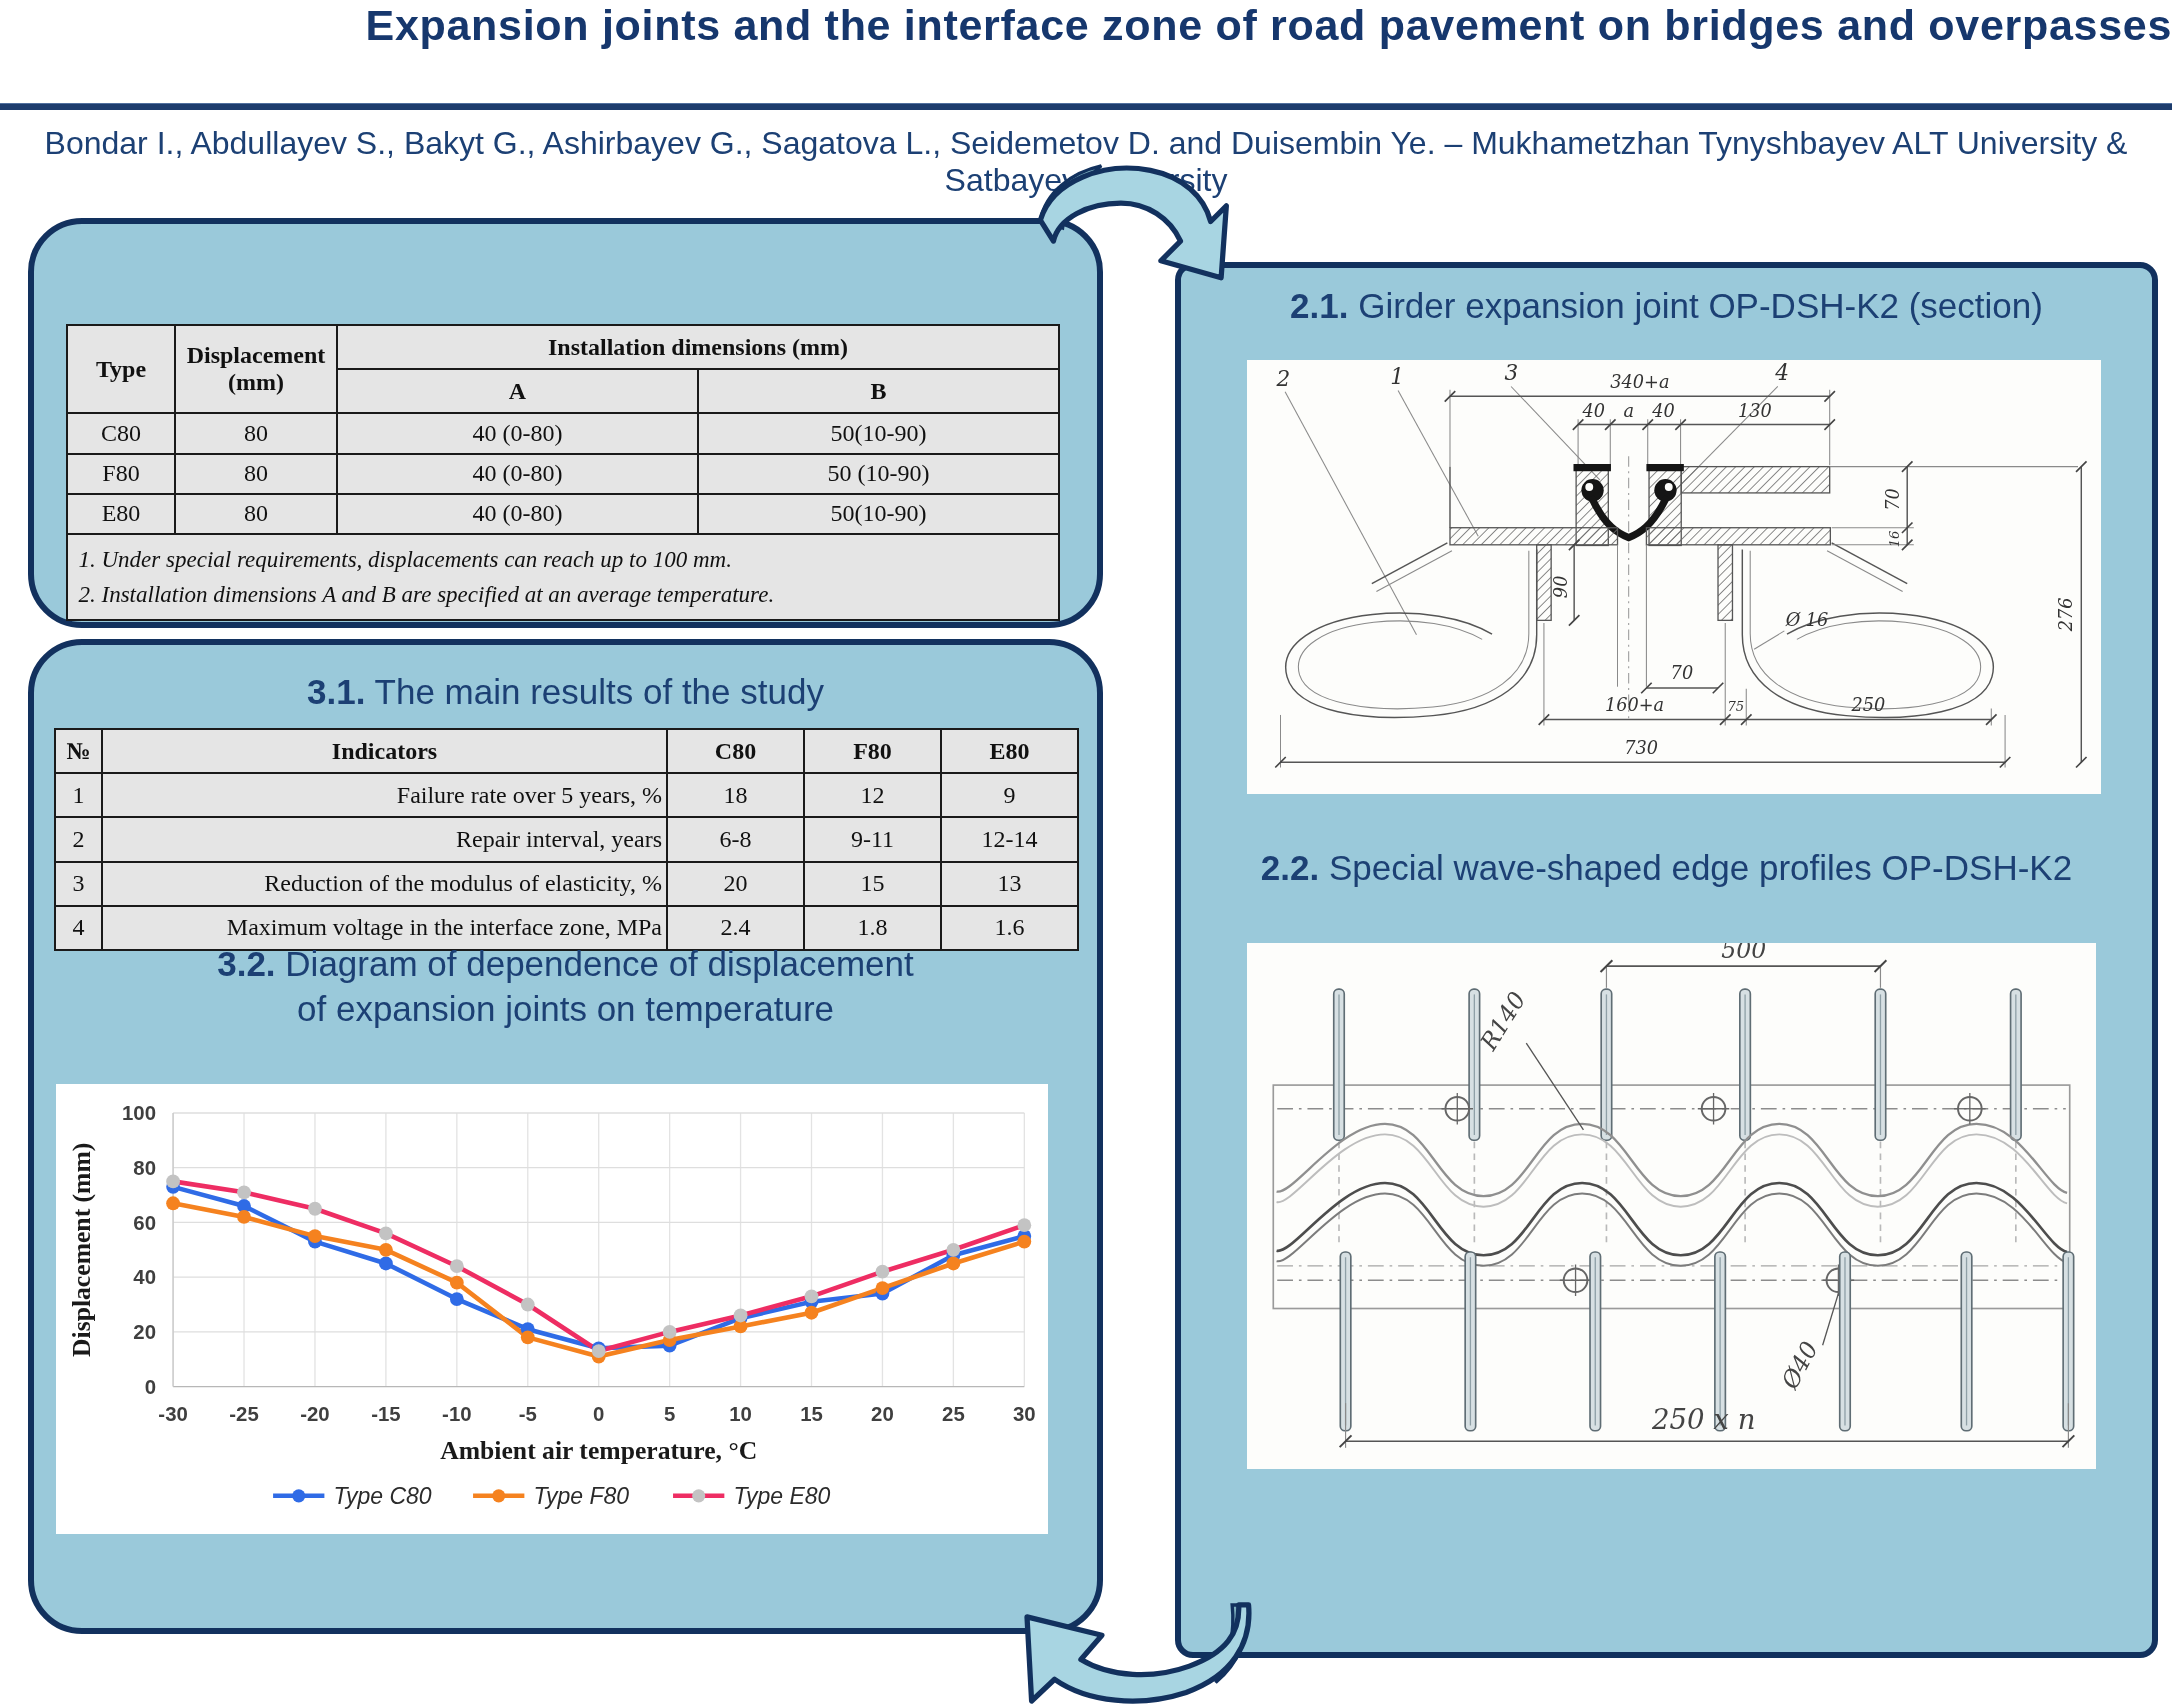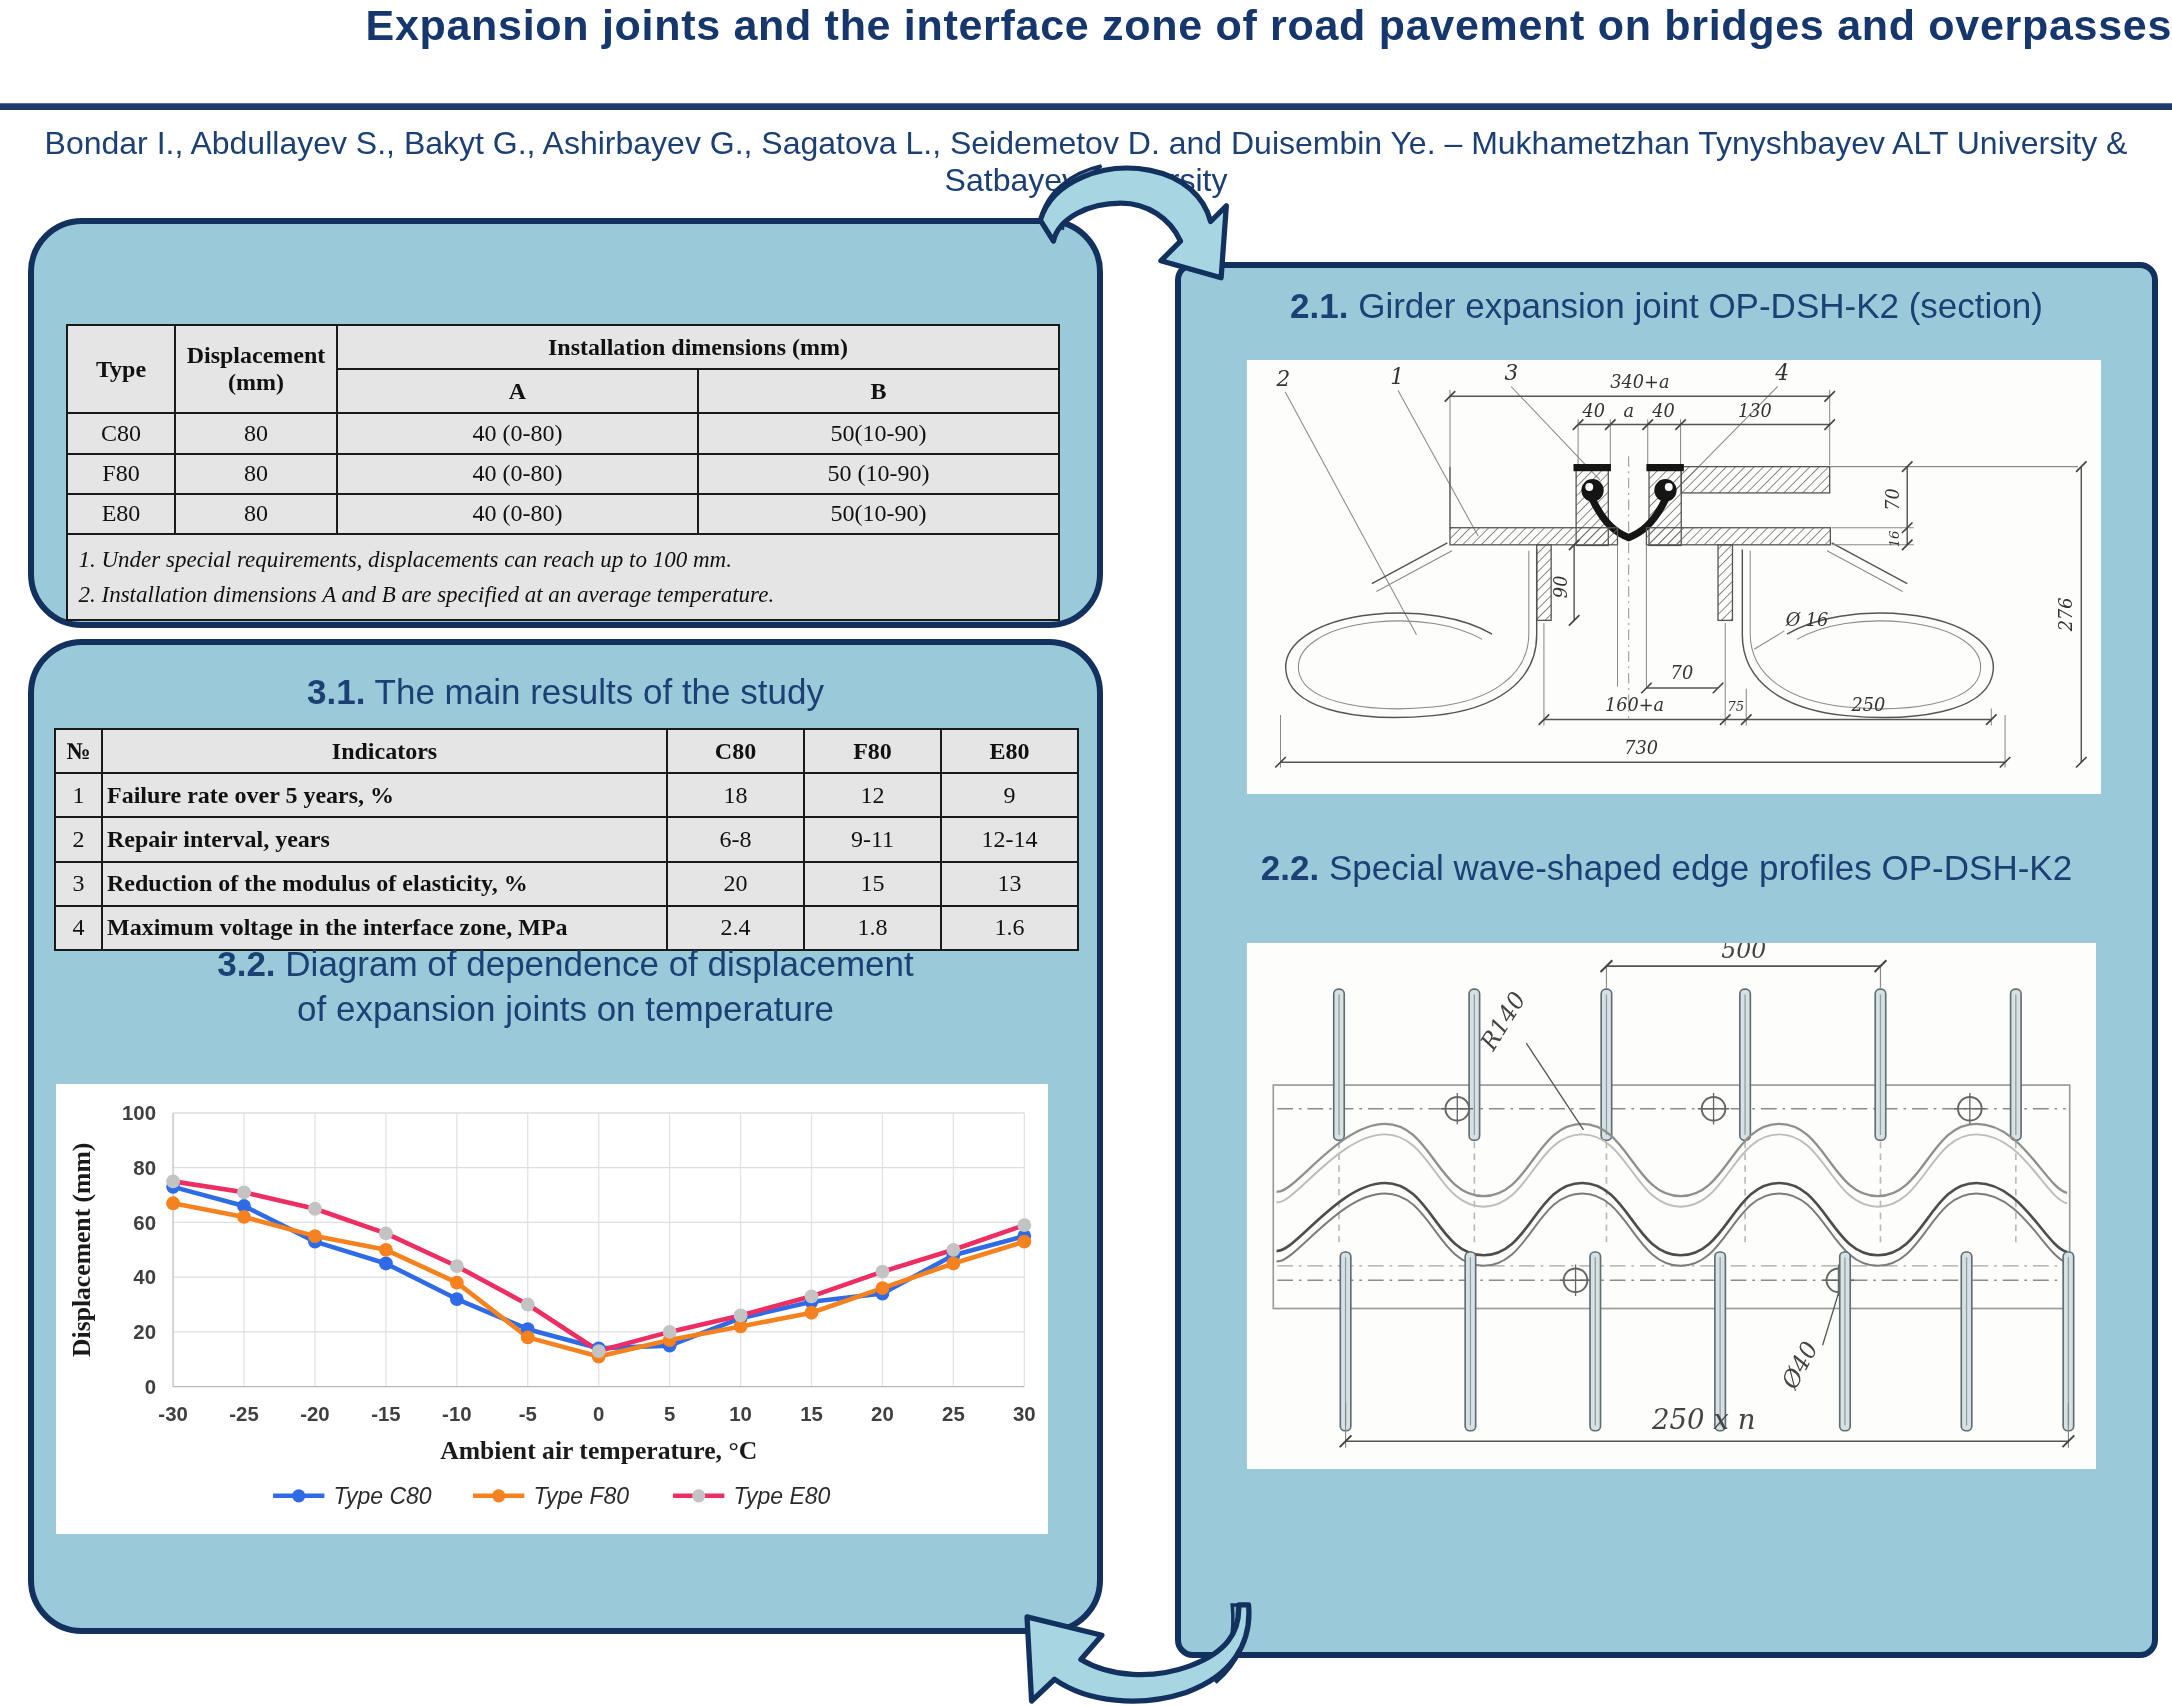--- a/index.html
+++ b/index.html
@@ -32,21 +32,21 @@
     padding:2.6px 4px;overflow:hidden;}
   table.dtable th{font-weight:bold;}
   #geometry-table{position:absolute;left:32px;top:100px;width:994px;}
   #geometry-table th{height:37px;}
   #geometry-table td{height:33px;}
   #geometry-table tfoot td{text-align:left;font-style:italic;font-size:23px;
     height:auto;padding:6.6px 10.5px;line-height:1.55;}
   #results-table{position:absolute;left:20px;top:83px;width:1022px;}
   #results-table th{height:37px;}
   #results-table td{height:37px;}
-  #results-table td:nth-child(2){text-align:left;font-weight:bold;}
+  #results-table td:nth-child(2){text-align:right;}
 
   
   .chart-box{position:absolute;left:22.3px;top:439px;width:992px;height:450px;background:#ffffff;}
   #chart-svg{width:100%;height:100%;display:block;}
   #chart-svg .tick{font:bold 31px "Liberation Sans",sans-serif;fill:#3f3f3f;}
   #chart-svg .axis-title{font:bold 39px "Liberation Serif",serif;fill:#1a1a1a;}
   #chart-svg .legend-label{font:italic 35px "Liberation Sans",sans-serif;fill:#2b2b2b;}
 
   
   .draw-box{position:absolute;background:#fdfdfb;}

